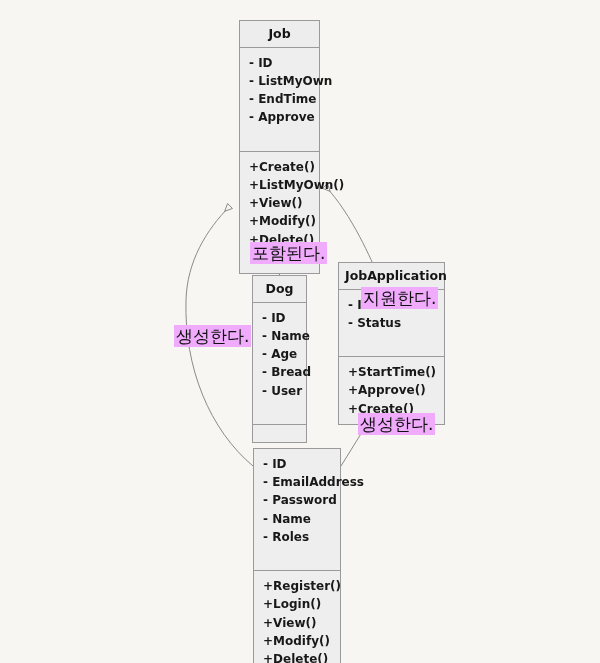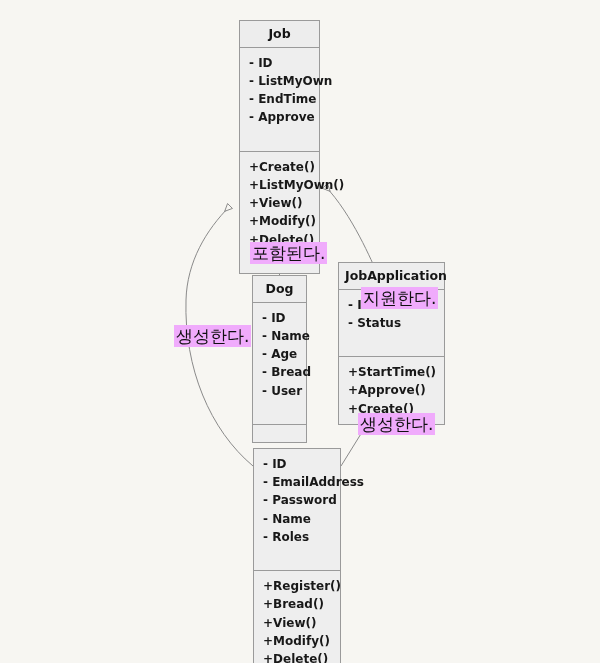--- a/index.html
+++ b/index.html
@@ -150,21 +150,21 @@
   <div class="uml-class" style="left:253px; top:448px; width:88px;">
     <div class="uml-compartment">
       <div class="uml-row">- ID</div>
       <div class="uml-row">- EmailAddress</div>
       <div class="uml-row">- Password</div>
       <div class="uml-row">- Name</div>
       <div class="uml-row">- Roles</div>
     </div>
     <div class="uml-compartment">
       <div class="uml-row">+Register()</div>
-      <div class="uml-row">+Bread()</div>
+      <div class="uml-row">+Login()</div>
       <div class="uml-row">+View()</div>
       <div class="uml-row">+Modify()</div>
       <div class="uml-row">+Delete()</div>
     </div>
   </div>
 
   <div class="edge-label" style="left:250px; top:242px;">포함된다.</div>
 
   <div class="edge-label" style="left:361px; top:242px;margin-top:45px;">지원한다.</div>
 

